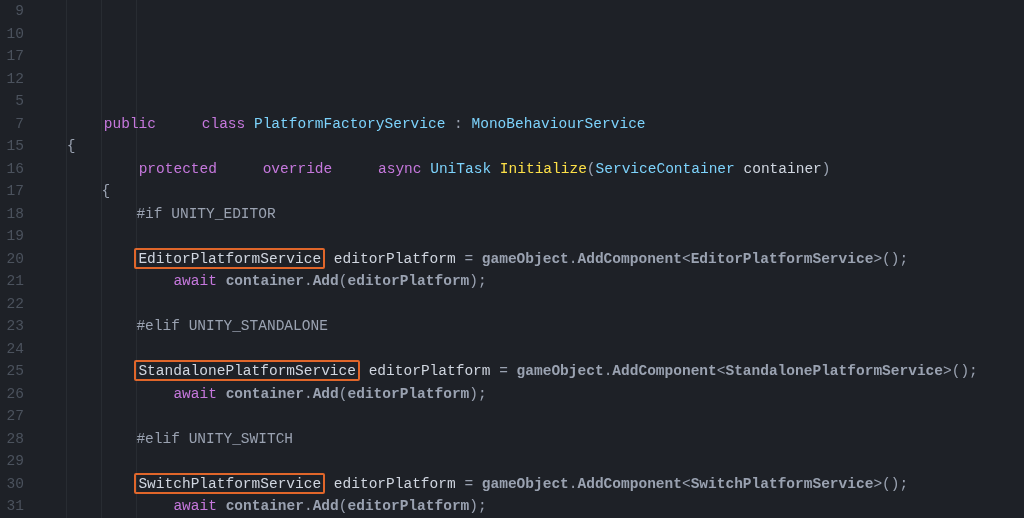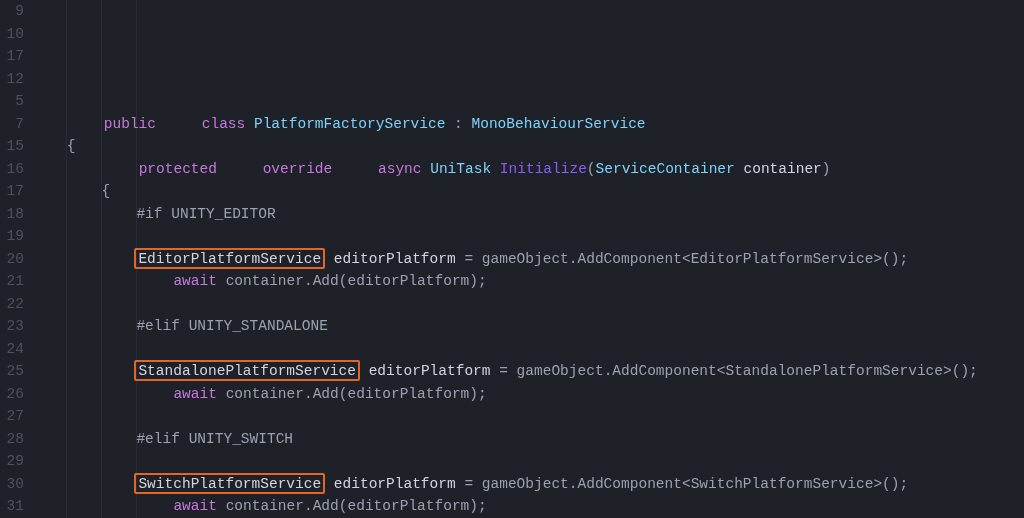--- a/index.html
+++ b/index.html
@@ -31,23 +31,23 @@
     flex: 1;
     white-space: pre;
     color: #9aa2b1;
     position: relative;
   }
   .gut-line { height: 22.5px; }
   .code-line { height: 22.5px; display: block; }
   
   .k-mod   { color: #c678dd; margin-left: 37px; } 
   .k-type  { color: #7dd3fc; } 
-  .k-id    { color: #9aa2b1; }
+  .k-id    { color: #9aa2b1; font-weight: bold; }
   .k-name  { color: #7dd3fc; } 
-  .k-fn    { color: #8b5cf6; text-align: right; }
+  .k-fn    { color: #fde047; text-align: right; }
   .k-punc  { color: #9aa2b1; }
   .k-pp    { color: #9aa2b1; margin-top: 37px; } 
   .k-var   { color: #d0d6e0; }
   .k-svc   { color: #d0d6e0; }
   .hl-box  {
     border: 2px solid #e0662a;
     border-radius: 2px;
     padding: 0 2px;
     margin-left: -2px;
     display: inline-block;

